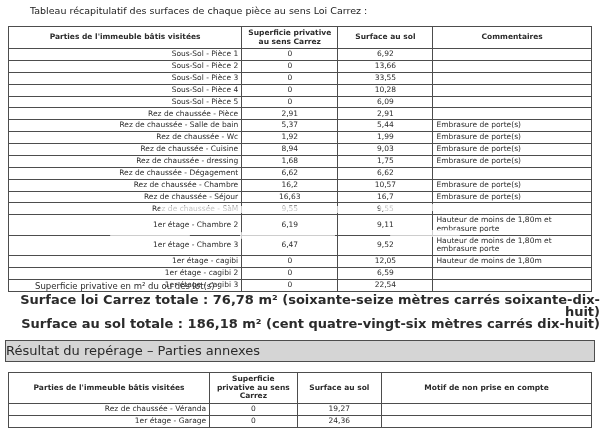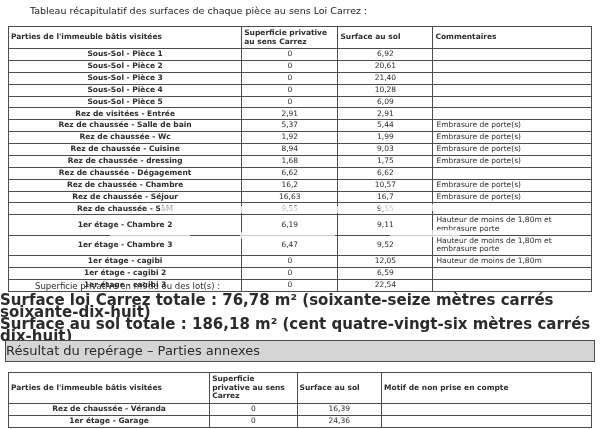--- a/index.html
+++ b/index.html
@@ -9,33 +9,33 @@
   }
   *{box-sizing:border-box; margin:0; padding:0;}
   html,body{background:#ffffff;}
   body{font-family:"DejaVu Sans","Liberation Sans",sans-serif; color:var(--text);}
   .page{position:relative; width:600px; height:429px; background:#fff; overflow:hidden;}
 
   .doc-title{position:absolute; left:30px; top:5px; font-size:9.5px; color:#222;}
 
   .tbl{border-collapse:collapse; width:584px; table-layout:fixed;}
   .tbl th, .tbl td{border:1px solid var(--border); font-size:7.5px; line-height:8.5px; vertical-align:middle;}
-  .tbl th{font-weight:bold; text-align:left; padding:2px 2px; height:18px;}
+  .tbl th{font-weight:bold; text-align:center; padding:2px 2px; height:18px;}
   .tbl td{padding:1.2px 3px; height:11px;}
-  .tbl td.cell-partie{text-align:center;font-weight:bold;}
+  .tbl td.cell-partie{text-align:right;}
   .tbl td.cell-num{text-align:center;}
   .tbl td.cell-comment{}
 
   .surfaces-table-wrap{position:absolute; left:8px; top:26px;}
   .annex-table-wrap{position:absolute; left:8px; top:372px;}
   .annex-table-wrap th{height:19px;}
   .annex-table-wrap td{height:12px;}
 
   .note-line{position:absolute; left:35px; top:281px; font-size:8.5px;}
-  .totals{position:absolute; left:0; top:294px; width:600px; text-align:left; font-weight:bold; font-size:15px; line-height:12px;}
+  .totals{position:absolute; left:0; top:294px; width:600px; text-align:right; font-weight:bold; font-size:13px; line-height:12px;}
 
   .section-banner{position:absolute; left:5px; top:340px; width:590px; height:22px;
     background:var(--banner-bg); border:1px solid var(--border);
     font-size:13px; line-height:20px; padding-left:0; color:#2a2a2a;}
 
   .watermark{position:absolute; left:90px; top:198px; width:430px; height:55px; pointer-events:none;}
   .watermark .wbar{position:absolute; background:rgba(255,255,255,0.72); height:7px; border-radius:2px;}
   .wbar.b1{left:70px;  top:8px;  width:90px;}
   .wbar.b2{left:190px; top:8px;  width:70px;}
   .wbar.b3{left:290px; top:6px;  width:85px;}
@@ -69,43 +69,43 @@
       <tbody>
       <tr>
             <td class="cell-partie">Sous-Sol - Pièce 1</td>
             <td class="cell-num">0</td>
             <td class="cell-num">6,92</td>
             <td class="cell-comment"></td>
           </tr>
           <tr>
             <td class="cell-partie">Sous-Sol - Pièce 2</td>
             <td class="cell-num">0</td>
-            <td class="cell-num">20,61</td>
+            <td class="cell-num">13,66</td>
             <td class="cell-comment"></td>
           </tr>
           <tr>
             <td class="cell-partie">Sous-Sol - Pièce 3</td>
             <td class="cell-num">0</td>
-            <td class="cell-num">21,40</td>
+            <td class="cell-num">33,55</td>
             <td class="cell-comment"></td>
           </tr>
           <tr>
             <td class="cell-partie">Sous-Sol - Pièce 4</td>
             <td class="cell-num">0</td>
             <td class="cell-num">10,28</td>
             <td class="cell-comment"></td>
           </tr>
           <tr>
             <td class="cell-partie">Sous-Sol - Pièce 5</td>
             <td class="cell-num">0</td>
             <td class="cell-num">6,09</td>
             <td class="cell-comment"></td>
           </tr>
           <tr>
-            <td class="cell-partie">Rez de visitées - Entrée</td>
+            <td class="cell-partie">Rez de chaussée - Pièce</td>
             <td class="cell-num">2,91</td>
             <td class="cell-num">2,91</td>
             <td class="cell-comment"></td>
           </tr>
           <tr>
             <td class="cell-partie">Rez de chaussée - Salle de bain</td>
             <td class="cell-num">5,37</td>
             <td class="cell-num">5,44</td>
             <td class="cell-comment">Embrasure de porte(s)</td>
           </tr>
@@ -216,21 +216,21 @@
           <th>Parties de l'immeuble bâtis visitées</th>
           <th>Superficie privative au sens Carrez</th>
           <th>Surface au sol</th>
           <th>Motif de non prise en compte</th>
         </tr>
       </thead>
       <tbody>
       <tr>
             <td class="cell-partie">Rez de chaussée - Véranda</td>
             <td class="cell-num">0</td>
-            <td class="cell-num">16,39</td>
+            <td class="cell-num">19,27</td>
             <td class="cell-comment"></td>
           </tr>
           <tr>
             <td class="cell-partie">1er étage - Garage</td>
             <td class="cell-num">0</td>
             <td class="cell-num">24,36</td>
             <td class="cell-comment"></td>
           </tr>
         </tbody>
     </table>

